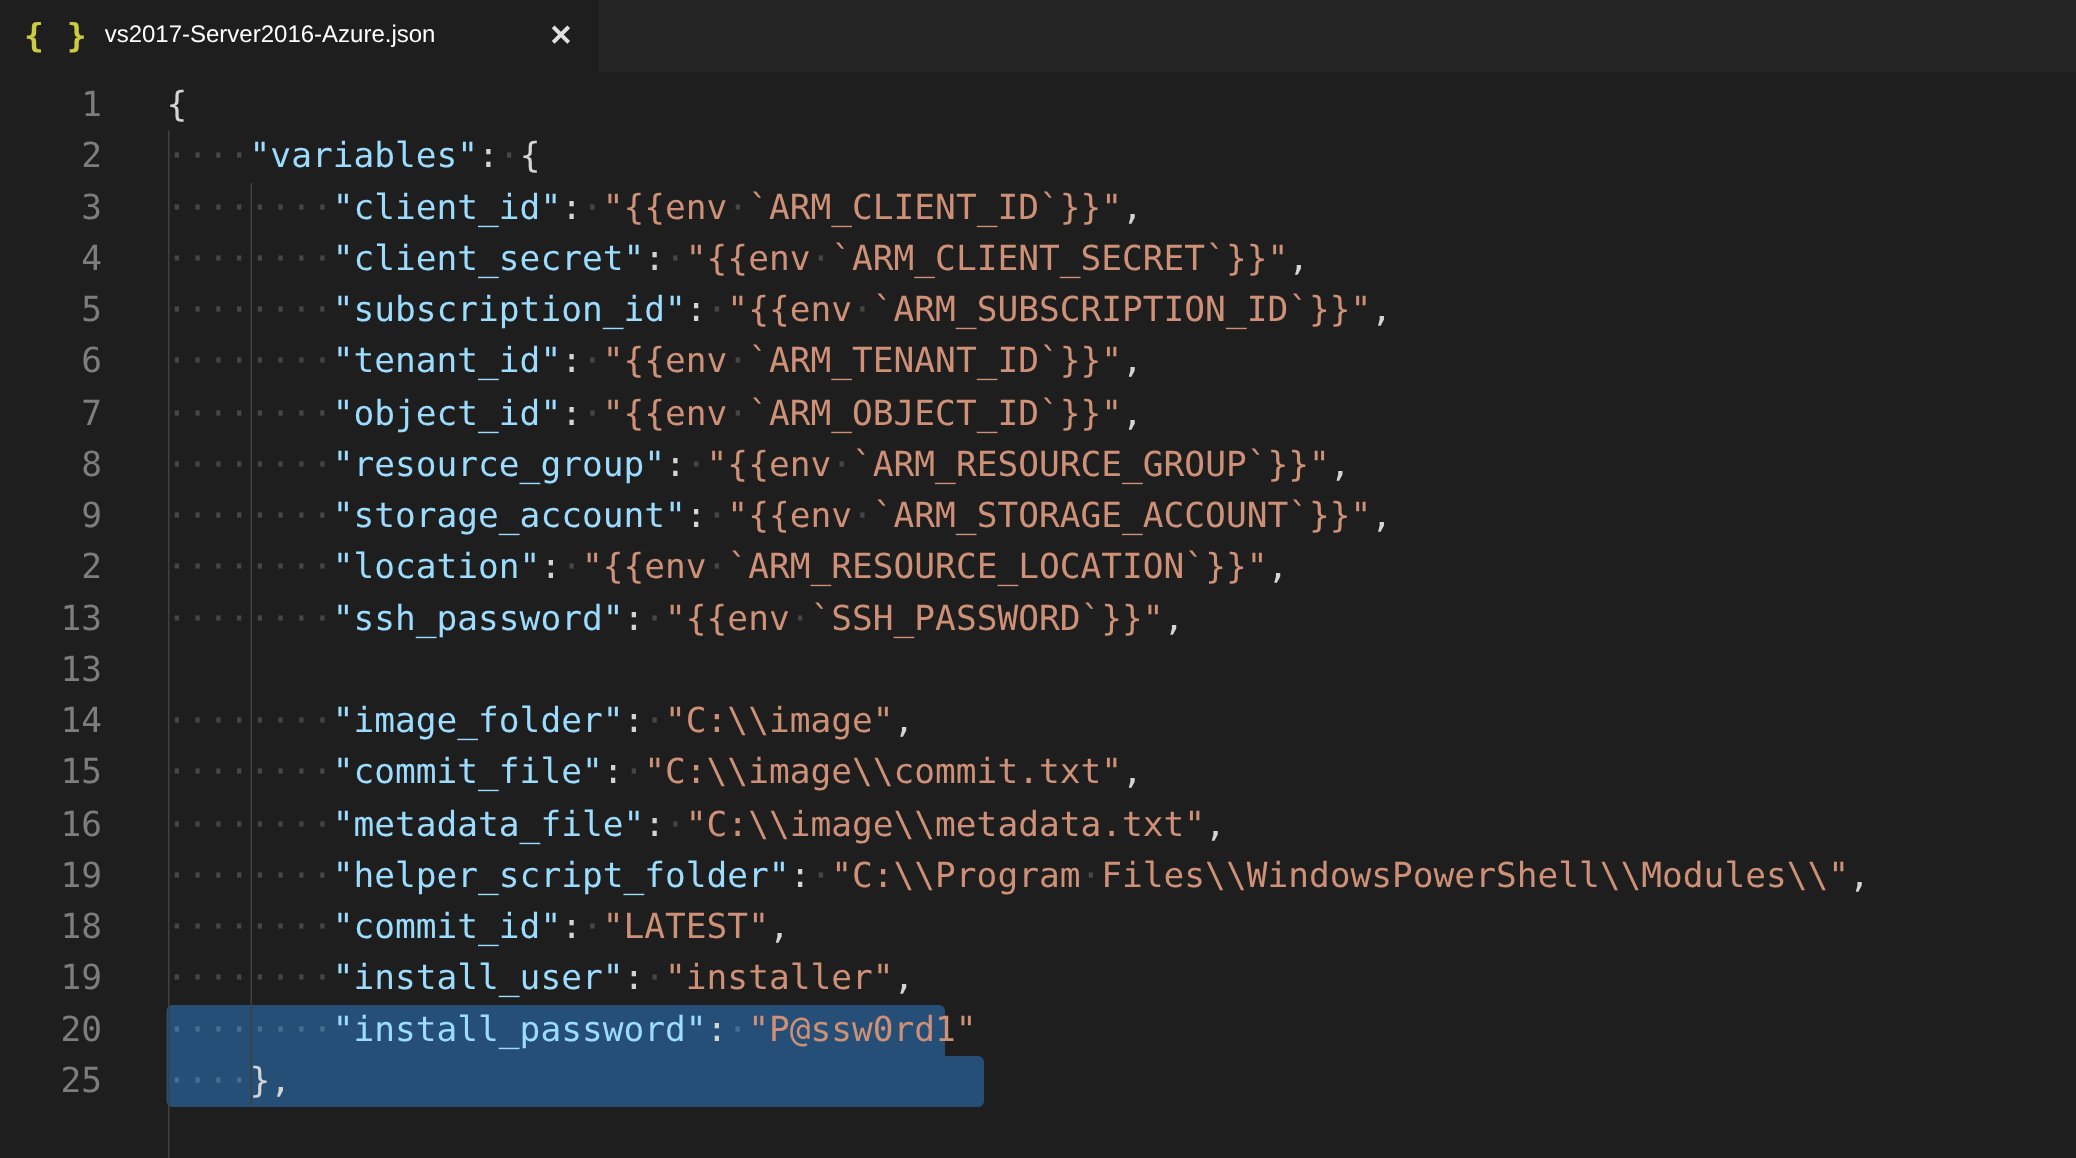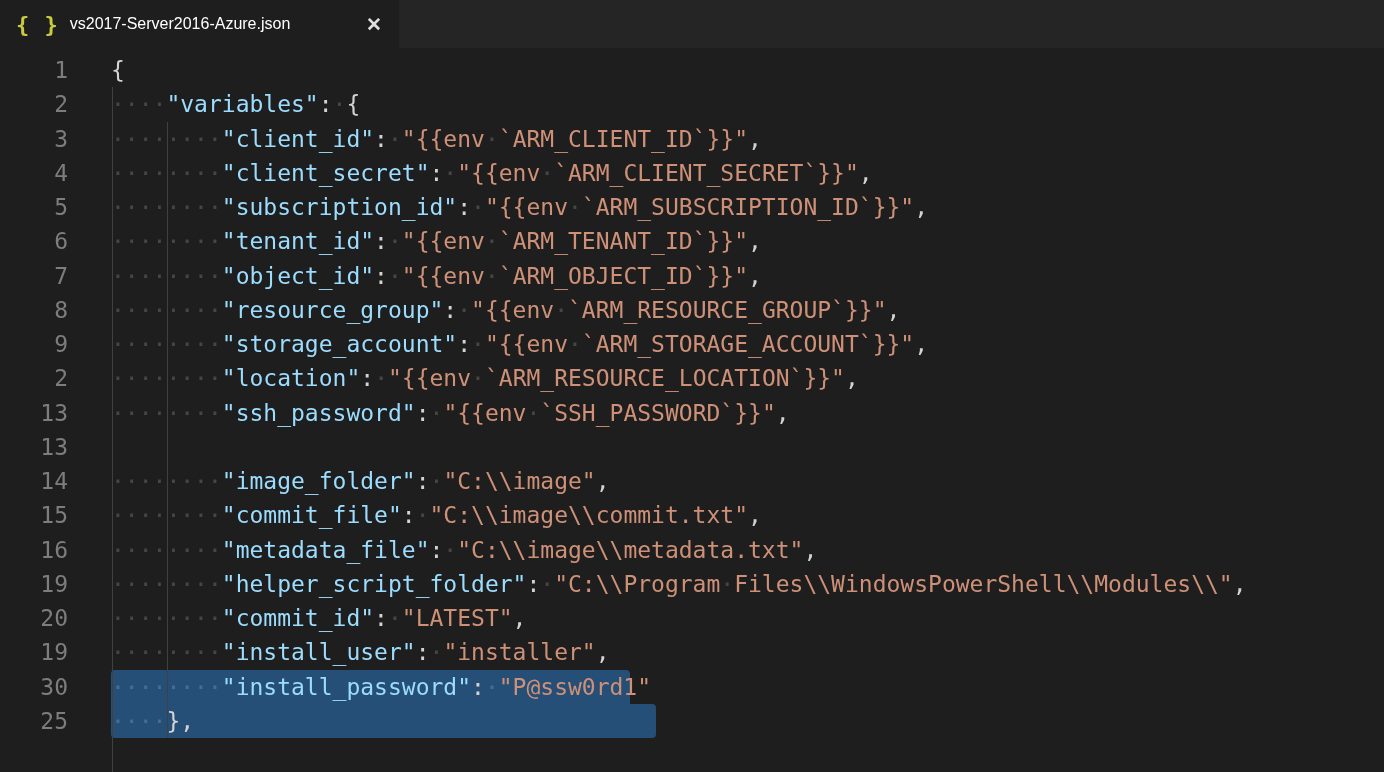--- a/index.html
+++ b/index.html
@@ -72,18 +72,18 @@
       <div class="line"><div class="ln">7</div><div class="code"><span class="tok-w"><span class="dot">········</span></span><span class="tok-k">"object_id"</span><span class="tok-p">:<span class="dot">·</span></span><span class="tok-s">"{{env<span class="dot">·</span>`ARM_OBJECT_ID`}}"</span><span class="tok-p">,</span></div></div>
       <div class="line"><div class="ln">8</div><div class="code"><span class="tok-w"><span class="dot">········</span></span><span class="tok-k">"resource_group"</span><span class="tok-p">:<span class="dot">·</span></span><span class="tok-s">"{{env<span class="dot">·</span>`ARM_RESOURCE_GROUP`}}"</span><span class="tok-p">,</span></div></div>
       <div class="line"><div class="ln">9</div><div class="code"><span class="tok-w"><span class="dot">········</span></span><span class="tok-k">"storage_account"</span><span class="tok-p">:<span class="dot">·</span></span><span class="tok-s">"{{env<span class="dot">·</span>`ARM_STORAGE_ACCOUNT`}}"</span><span class="tok-p">,</span></div></div>
       <div class="line"><div class="ln">2</div><div class="code"><span class="tok-w"><span class="dot">········</span></span><span class="tok-k">"location"</span><span class="tok-p">:<span class="dot">·</span></span><span class="tok-s">"{{env<span class="dot">·</span>`ARM_RESOURCE_LOCATION`}}"</span><span class="tok-p">,</span></div></div>
       <div class="line"><div class="ln">13</div><div class="code"><span class="tok-w"><span class="dot">········</span></span><span class="tok-k">"ssh_password"</span><span class="tok-p">:<span class="dot">·</span></span><span class="tok-s">"{{env<span class="dot">·</span>`SSH_PASSWORD`}}"</span><span class="tok-p">,</span></div></div>
       <div class="line"><div class="ln">13</div><div class="code"></div></div>
       <div class="line"><div class="ln">14</div><div class="code"><span class="tok-w"><span class="dot">········</span></span><span class="tok-k">"image_folder"</span><span class="tok-p">:<span class="dot">·</span></span><span class="tok-s">"C:\\image"</span><span class="tok-p">,</span></div></div>
       <div class="line"><div class="ln">15</div><div class="code"><span class="tok-w"><span class="dot">········</span></span><span class="tok-k">"commit_file"</span><span class="tok-p">:<span class="dot">·</span></span><span class="tok-s">"C:\\image\\commit.txt"</span><span class="tok-p">,</span></div></div>
       <div class="line"><div class="ln">16</div><div class="code"><span class="tok-w"><span class="dot">········</span></span><span class="tok-k">"metadata_file"</span><span class="tok-p">:<span class="dot">·</span></span><span class="tok-s">"C:\\image\\metadata.txt"</span><span class="tok-p">,</span></div></div>
       <div class="line"><div class="ln">19</div><div class="code"><span class="tok-w"><span class="dot">········</span></span><span class="tok-k">"helper_script_folder"</span><span class="tok-p">:<span class="dot">·</span></span><span class="tok-s">"C:\\Program<span class="dot">·</span>Files\\WindowsPowerShell\\Modules\\"</span><span class="tok-p">,</span></div></div>
-      <div class="line"><div class="ln">20</div><div class="code"><span class="tok-w"><span class="dot">········</span></span><span class="tok-k">"commit_id"</span><span class="tok-p">:<span class="dot">·</span></span><span class="tok-s">"LATEST"</span><span class="tok-p">,</span></div></div>
+      <div class="line"><div class="ln">18</div><div class="code"><span class="tok-w"><span class="dot">········</span></span><span class="tok-k">"commit_id"</span><span class="tok-p">:<span class="dot">·</span></span><span class="tok-s">"LATEST"</span><span class="tok-p">,</span></div></div>
       <div class="line"><div class="ln">19</div><div class="code"><span class="tok-w"><span class="dot">········</span></span><span class="tok-k">"install_user"</span><span class="tok-p">:<span class="dot">·</span></span><span class="tok-s">"installer"</span><span class="tok-p">,</span></div></div>
-      <div class="line"><div class="ln">30</div><div class="code"><span class="tok-w"><span class="dot">········</span></span><span class="tok-k">"install_password"</span><span class="tok-p">:<span class="dot">·</span></span><span class="tok-s">"P@ssw0rd1"</span></div></div>
+      <div class="line"><div class="ln">20</div><div class="code"><span class="tok-w"><span class="dot">········</span></span><span class="tok-k">"install_password"</span><span class="tok-p">:<span class="dot">·</span></span><span class="tok-s">"P@ssw0rd1"</span></div></div>
       <div class="line"><div class="ln">25</div><div class="code"><span class="tok-w"><span class="dot">····</span></span><span class="tok-p">},</span></div></div>
     </div>
 </div>
 
 </body></html>

